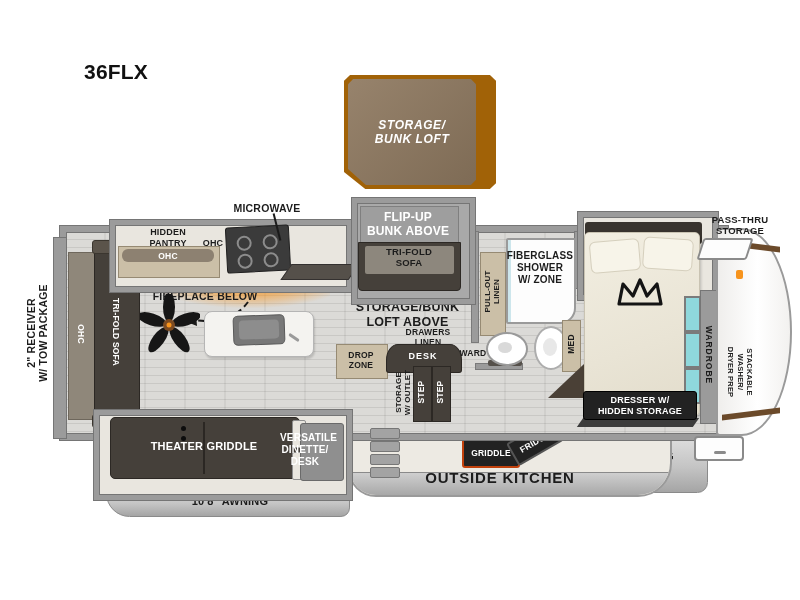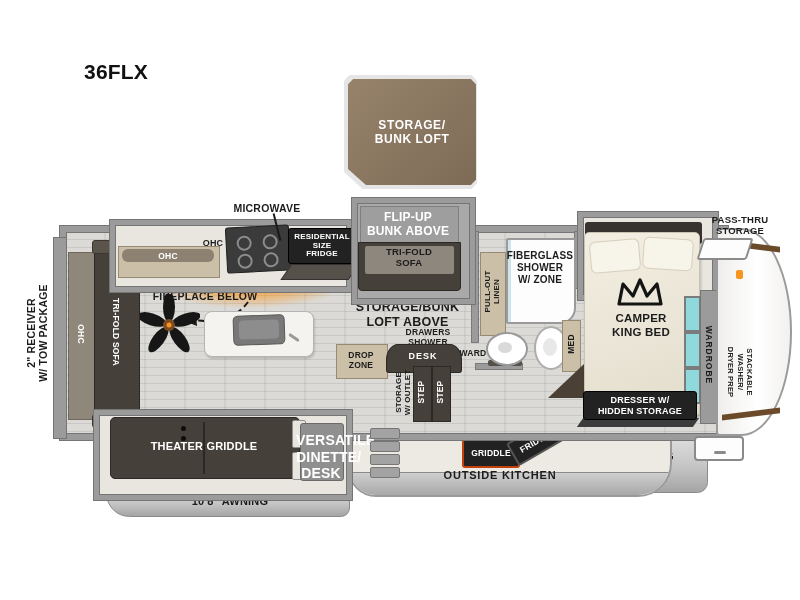--- a/index.html
+++ b/index.html
@@ -21,40 +21,40 @@
   .window{background:#8fd8dc;border:2px solid #7b7b7b;}
   .flex-c{display:flex;align-items:center;justify-content:center;}
 </style>
 </head>
 <body>
 
 <div id="canvas">
 
   <div class="lbl" style="left:84px;top:60px;width:120px;text-align:left;font-size:21px;font-weight:600;color:#111;">36FLX</div>
 
-  <div class="abs" style="left:344px;top:75px;width:133px;height:114px;background:#e5e5e5;
-              clip-path:polygon(4% 0,96% 0,100% 5%,100% 95%,96% 100%,14% 100%,0 85%,0 5%);">
+  <div class="abs" style="left:344px;top:75px;width:152px;height:114px;background:#a16207;
+              clip-path:polygon(4% 0,96% 0,100% 5%,100% 95%,96% 100%,14% 100%,0 85%,0 5%);font-style:italic;">
     <div class="abs flex-c" style="left:4px;top:4px;width:128px;height:106px;background:linear-gradient(135deg,#97836c,#7e6b55);
                 clip-path:polygon(4% 0,96% 0,100% 5%,100% 95%,96% 100%,14% 100%,0 85%,0 5%);">
       <div class="lbl lbl-w" style="position:static;font-size:12px;letter-spacing:.6px;">STORAGE/
 BUNK LOFT</div>
     </div>
   </div>
 
   <div class="abs awning" style="left:106px;top:488px;width:242px;height:27px;border-radius:6px 6px 10px 26px;"></div>
   <div class="lbl" style="left:160px;top:495px;width:140px;font-size:11px;">10'8" AWNING</div>
 
   <div class="abs awning" style="left:430px;top:436px;width:276px;height:55px;border-radius:6px 6px 14px 70px;"></div>
   <div class="lbl" style="left:585px;top:450px;width:110px;font-size:11.5px;">21' AWNING</div>
 
   <div class="abs" style="left:348px;top:430px;width:320px;height:63px;background:#edeae3;border:2px solid #9a9a9a;
               border-radius:4px 4px 34px 28px;overflow:hidden;">
     <div class="abs" style="left:0;bottom:0;width:100%;height:22px;background:linear-gradient(180deg,#cfcfcf,#a8a8a8);border-top:1px solid #8a8a8a;"></div>
   </div>
-  <div class="lbl" style="left:400px;top:469px;width:200px;font-size:11px;letter-spacing:.8px;">OUTSIDE KITCHEN</div>
+  <div class="lbl" style="left:400px;top:469px;width:200px;font-size:15px;letter-spacing:.8px;">OUTSIDE KITCHEN</div>
 
   <div class="abs" style="left:452px;top:424px;width:50px;height:11px;background:#8f8f8f;border:1px solid #6e6e6e;border-radius:2px;"></div>
   <div class="abs blackbox" style="left:462px;top:438px;width:54px;height:26px;border:2px solid #c2410c;">
     <span class="lbl lbl-w" style="position:static;font-size:8.5px;">GRIDDLE</span>
   </div>
   <div class="abs blackbox" style="left:509px;top:429px;width:48px;height:22px;transform:rotate(-30deg);border:2px solid #555;">
     <span class="lbl lbl-w" style="position:static;font-size:8.5px;">FRIDGE</span>
   </div>
 
   <div class="abs floor" style="left:60px;top:226px;width:656px;height:202px;border:6px solid #9b9b9b;
@@ -103,35 +103,32 @@
   <div class="abs" style="left:92px;top:414px;width:48px;height:12px;background:#5b544b;border:1px solid #3b362f;border-radius:3px;"></div>
   <div class="lbl lbl-w rot-cw" style="left:61px;top:329px;width:40px;font-size:8.5px;">OHC</div>
   <div class="lbl lbl-w rot-cw" style="left:60px;top:327px;width:112px;font-size:8.5px;">TRI-FOLD SOFA</div>
 
   <div class="lbl rot-ccw" style="left:-38px;top:320px;width:152px;height:26px;font-size:10.5px;">2" RECEIVER
 W/ TOW PACKAGE</div>
 
   <div class="wallbox" style="left:110px;top:220px;width:232px;height:62px;"></div>
   <div class="abs tan" style="left:118px;top:246px;width:100px;height:30px;"></div>
   <div class="abs" style="left:122px;top:249px;width:92px;height:13px;background:#8d8171;border-radius:6px;"></div>
+  <div class="lbl" style="left:122px;top:227px;width:92px;font-size:9px;">HIDDEN
+PANTRY</div>
   <div class="lbl lbl-w" style="left:122px;top:251px;width:92px;font-size:8.5px;">OHC</div>
   <div class="lbl" style="left:198px;top:238px;width:30px;font-size:9px;">OHC</div>
 
   <div class="abs" style="left:226px;top:226px;width:62px;height:44px;background:#3b3b3b;border:1px solid #202020;border-radius:3px;transform:rotate(-3deg);">
     <div class="abs" style="left:10px;top:8px;width:11px;height:11px;border:2px solid #8c8c8c;border-radius:50%;"></div>
     <div class="abs" style="left:36px;top:8px;width:11px;height:11px;border:2px solid #8c8c8c;border-radius:50%;"></div>
     <div class="abs" style="left:10px;top:26px;width:11px;height:11px;border:2px solid #8c8c8c;border-radius:50%;"></div>
     <div class="abs" style="left:36px;top:26px;width:11px;height:11px;border:2px solid #8c8c8c;border-radius:50%;"></div>
   </div>
 
-  <div class="abs blackbox" style="left:288px;top:228px;width:66px;height:34px;">
-    <span class="lbl lbl-w" style="position:static;font-size:8px;line-height:1.1;">RESIDENTIAL
-SIZE
-FRIDGE</span>
-  </div>
   <div class="abs" style="left:286px;top:264px;width:66px;height:14px;background:#55504a;border:1px solid #343130;transform:skewX(-35deg);"></div>
 
   <div class="lbl" style="left:212px;top:202px;width:110px;font-size:10.5px;">MICROWAVE</div>
   <div class="abs" style="left:276px;top:213px;width:2px;height:28px;background:#1a1a1a;transform:rotate(-14deg);"></div>
 
   <div class="wallbox" style="left:352px;top:198px;width:113px;height:96px;background:#a9a9a9;"></div>
   <div class="abs" style="left:360px;top:206px;width:97px;height:36px;background:#9e9e9e;border:1px solid #7f7f7f;"></div>
   <div class="lbl lbl-w" style="left:358px;top:210px;width:100px;font-size:12px;">FLIP-UP
 BUNK ABOVE</div>
   <div class="abs darkfurn" style="left:358px;top:242px;width:101px;height:47px;border-radius:0 0 4px 4px;">
@@ -162,22 +159,20 @@
   <div class="abs" style="left:548px;top:364px;width:36px;height:34px;background:#4a4036;clip-path:polygon(0 100%,100% 0,100% 100%);"></div>
 
   <div class="wallbox" style="left:578px;top:212px;width:130px;height:78px;"></div>
   <div class="abs" style="left:585px;top:222px;width:117px;height:22px;background:#38332e;border-radius:3px;"></div>
   <div class="abs" style="left:584px;top:232px;width:114px;height:182px;background:linear-gradient(160deg,#f2eee1 0%,#e9e4d5 60%,#e2dccb 100%);border:1px solid #c9c3b2;border-radius:5px;box-shadow:1px 2px 3px rgba(0,0,0,.2);"></div>
   <div class="abs" style="left:590px;top:240px;width:48px;height:30px;background:#f7f4e9;border:1px solid #d5cfbd;border-radius:6px;transform:rotate(-5deg);"></div>
   <div class="abs" style="left:643px;top:238px;width:48px;height:30px;background:#f7f4e9;border:1px solid #d5cfbd;border-radius:6px;transform:rotate(4deg);"></div>
   <svg class="abs" style="left:613px;top:276px;" width="54" height="34" viewBox="0 0 54 34">
     <path d="M6 28 L10 8 L20 20 L27 4 L34 20 L44 8 L48 28 Z" fill="none" stroke="#141414" stroke-width="3.2" stroke-linejoin="round"></path>
   </svg>
-  <div class="lbl" style="left:596px;top:312px;width:90px;font-size:11.5px;">CAMPER
-KING BED</div>
 
   <div class="abs window" style="left:684px;top:296px;width:13px;height:32px;"></div>
   <div class="abs window" style="left:684px;top:332px;width:13px;height:32px;"></div>
   <div class="abs window" style="left:684px;top:368px;width:13px;height:32px;"></div>
 
   <div class="abs" style="left:700px;top:290px;width:18px;height:132px;background:#9b9b9b;border:1px solid #767676;"></div>
   <div class="lbl rot-cw" style="left:653px;top:350px;width:112px;font-size:8.5px;letter-spacing:1px;">WARDROBE</div>
 
   <div class="abs" style="left:580px;top:418px;width:116px;height:9px;background:#3c3c3c;transform:skewX(-35deg);"></div>
   <div class="abs blackbox" style="left:583px;top:391px;width:112px;height:27px;">
@@ -192,21 +187,21 @@
   <div class="abs" style="left:736px;top:270px;width:7px;height:9px;background:#f7941d;border-radius:2px;"></div>
   <div class="lbl rot-cw" style="left:700px;top:358px;width:80px;font-size:7.5px;line-height:1.25;">STACKABLE
 WASHER/
 DRYER PREP</div>
 
   <div class="lbl" style="left:692px;top:214px;width:96px;font-size:9.5px;">PASS-THRU
 STORAGE</div>
   <div class="abs" style="left:700px;top:238px;width:46px;height:18px;background:#fdfdfd;border:2px solid #8a8a8a;border-radius:3px;transform:skewX(-18deg);"></div>
 
   <div class="lbl" style="left:392px;top:327px;width:72px;font-size:8.5px;">DRAWERS
-SHOWER</div>
+LINEN</div>
   <div class="abs tan" style="left:336px;top:344px;width:50px;height:33px;"></div>
   <div class="lbl" style="left:338px;top:350px;width:46px;font-size:8.5px;">DROP
 ZONE</div>
   <div class="abs darkfurn" style="left:386px;top:344px;width:74px;height:27px;border-radius:12px 12px 3px 3px / 16px 16px 3px 3px;"></div>
   <div class="lbl lbl-w" style="left:395px;top:351px;width:56px;font-size:9px;letter-spacing:1px;">DESK</div>
   <div class="lbl" style="left:456px;top:348px;width:34px;font-size:8.5px;">WARD</div>
   <div class="lbl rot-ccw" style="left:372px;top:383px;width:62px;font-size:8px;">STORAGE
 W/ OUTLET</div>
   <div class="abs darkfurn" style="left:413px;top:366px;width:17px;height:54px;"></div>
   <div class="abs darkfurn" style="left:432px;top:366px;width:17px;height:54px;"></div>
@@ -216,21 +211,21 @@
   <div class="wallbox" style="left:94px;top:410px;width:248px;height:80px;"></div>
   <div class="abs darkfurn" style="left:110px;top:417px;width:188px;height:60px;border-radius:5px;">
     <div class="abs" style="left:92px;top:4px;width:2px;height:52px;background:#2b2723;"></div>
     <div class="abs" style="left:70px;top:8px;width:5px;height:5px;background:#0d0d0d;border-radius:50%;"></div>
     <div class="abs" style="left:70px;top:18px;width:5px;height:5px;background:#0d0d0d;border-radius:50%;"></div>
   </div>
   <div class="lbl lbl-w" style="left:112px;top:440px;width:184px;font-size:11px;">THEATER GRIDDLE</div>
   <div class="abs" style="left:292px;top:420px;width:12px;height:26px;background:#e9e6df;border:1px solid #8f8f8f;border-radius:2px;"></div>
   <div class="abs" style="left:292px;top:452px;width:12px;height:26px;background:#e9e6df;border:1px solid #8f8f8f;border-radius:2px;"></div>
   <div class="abs" style="left:300px;top:423px;width:42px;height:56px;background:#8f8f8f;border:1px solid #6a6a6a;border-radius:3px;"></div>
-  <div class="lbl lbl-w" style="left:296px;top:432px;width:50px;font-size:14px;">VERSATILE
+  <div class="lbl lbl-w" style="left:280px;top:432px;width:50px;font-size:10px;">VERSATILE
 DINETTE/
 DESK</div>
 
   <div class="abs" style="left:370px;top:428px;width:28px;height:9px;background:#a3a3a3;border:1px solid #767676;border-radius:2px;"></div>
   <div class="abs" style="left:370px;top:441px;width:28px;height:9px;background:#a3a3a3;border:1px solid #767676;border-radius:2px;"></div>
   <div class="abs" style="left:370px;top:454px;width:28px;height:9px;background:#a3a3a3;border:1px solid #767676;border-radius:2px;"></div>
   <div class="abs" style="left:370px;top:467px;width:28px;height:9px;background:#a3a3a3;border:1px solid #767676;border-radius:2px;"></div>
 
   <div class="abs" style="left:694px;top:436px;width:46px;height:21px;background:#fdfdfd;border:2px solid #8a8a8a;border-radius:4px;">
     <div class="abs" style="left:18px;top:13px;width:12px;height:3px;background:#8a8a8a;border-radius:2px;"></div>

